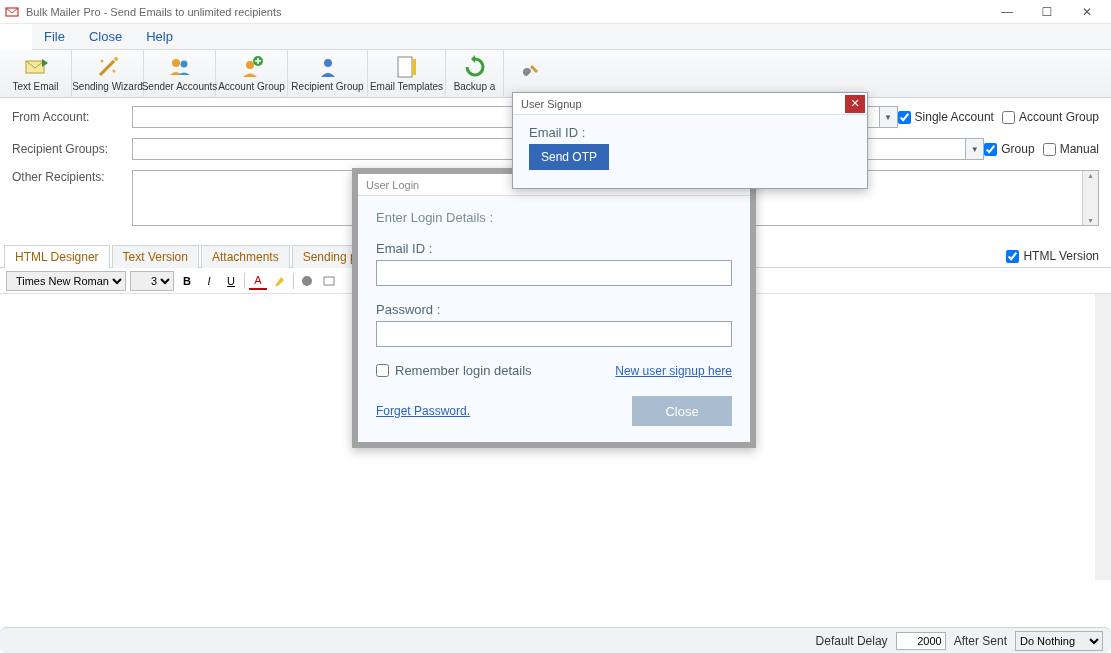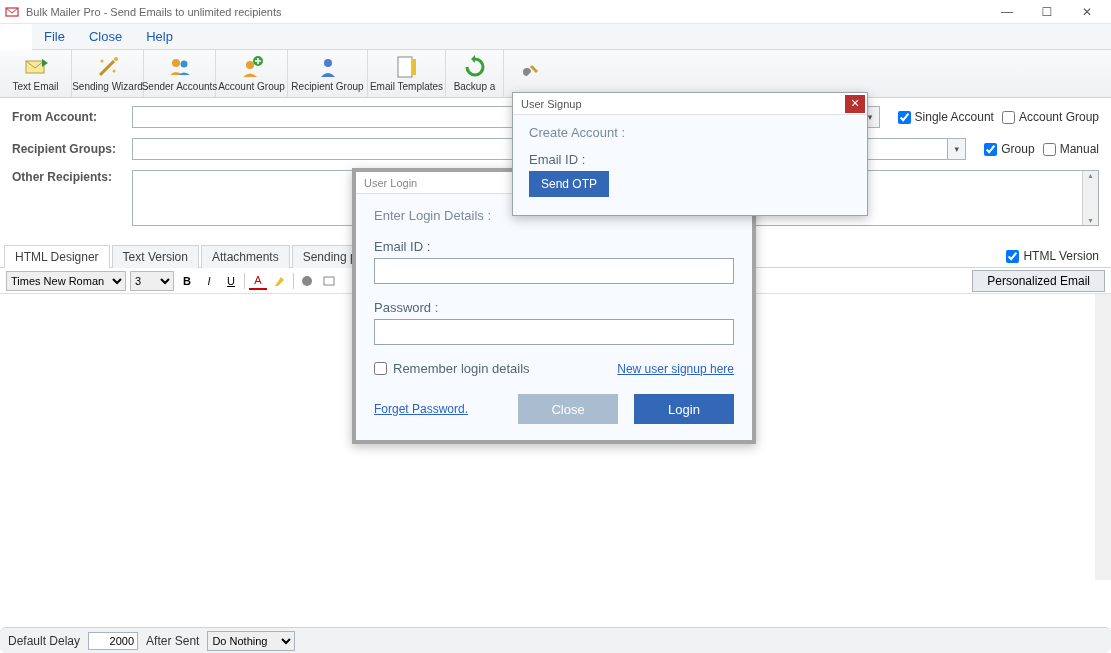--- a/index.html
+++ b/index.html
@@ -13,50 +13,50 @@
 .menubar { height: 26px; background: #f5f6f7; display: flex; align-items: center; padding: 0 6px; gap: 12px; border-bottom: 1px solid #d9d9d9; margin-left: 32px; }
 .menubar .menu-item { color: #1a5cba; font-size: 13px; padding: 2px 6px; }
 
 .toolbar { height: 48px; background: linear-gradient(#fafbfc,#eef0f2); display: flex; align-items: center; border-bottom: 1px solid #cfd4d9; }
 .tb-btn { width: 72px; height: 48px; display: flex; flex-direction: column; align-items: center; justify-content: center; border-right: 1px solid #d8dde2; gap: 2px; }
 .tb-btn .icon { width: 24px; height: 24px; display: flex; align-items: center; justify-content: center; }
 .tb-btn .lbl { font-size: 10px; color: #333; white-space: nowrap; }
 
 .form-area { padding: 8px 12px; }
 .row { display: flex; align-items: center; margin-bottom: 10px; }
-.row label.fld { width: 120px; color: #555; font-size: 12px; font-weight: bold; }
+.row label.fld { width: 120px; color: #555; font-size: 12px; }
 .row .input { flex: 1; height: 22px; border: 1px solid #aab3bc; background: #fff; }
 .row .dropdown { flex: 1; height: 22px; border: 1px solid #aab3bc; background: #fff; display: flex; }
 .row .dropdown .dd-arrow { width: 18px; border-left: 1px solid #aab3bc; background: #f2f4f6; display: flex; align-items: center; justify-content: center; font-size: 9px; color: #555; }
-.checks { display: flex; gap: 8px; margin-left: 18px; white-space: nowrap; }
+.checks { display: flex; gap: 8px; margin-left: 0; white-space: nowrap; }
 .chk { display: flex; align-items: center; gap: 4px; font-size: 12px; color: #333; }
 .chk input { width: 13px; height: 13px; }
 
 .textarea { flex: 1; height: 56px; border: 1px solid #aab3bc; background: #fff; position: relative; }
 .textarea .sb { position: absolute; right: 0; top: 0; bottom: 0; width: 16px; background: #f0f0f0; border-left: 1px solid #d0d0d0; display: flex; flex-direction: column; justify-content: space-between; align-items: center; font-size: 8px; color: #888; }
 
 .tabs { display: flex; gap: 2px; border-bottom: 1px solid #cfd4d9; padding: 0 4px; align-items: flex-end; }
-.tab { padding: 4px 10px; background: #f2f4f6; border: 1px solid #cfd4d9; border-bottom: none; font-size: 12px; color: #404040; position: relative; top: 1px; }
+.tab { padding: 4px 10px; background: #f2f4f6; border: 1px solid #cfd4d9; border-bottom: none; font-size: 12px; color: #a16207; position: relative; top: 1px; }
 .tab.active { background: #fff; }
 .tabs .right { margin-left: auto; padding: 4px 8px; }
 
 .editor-bar { height: 26px; background: #fff; display: flex; align-items: center; gap: 4px; padding: 0 6px; border-bottom: 1px solid #e0e0e0; }
-.editor-bar select { font-size: 11px; height: 20px; border: 1px solid #bbb; }
+.editor-bar select { font-size: 11px; height: 20px; border: 1px solid #bbb; text-align: right; }
 .editor-bar .eb-btn { width: 18px; height: 18px; display: flex; align-items: center; justify-content: center; font-size: 11px; }
 .editor-bar .personalized { margin-left: auto; padding: 3px 14px; border: 1px solid #aab3bc; background: #e9edf1; font-size: 12px; }
 
 .editor-body { height: 286px; background: #fff; position: relative; border-bottom: 0; }
 .editor-body .sb-v { position: absolute; right: 0; top: 0; bottom: 0; width: 16px; background: #f0f0f0; }
 
-.statusbar { position: absolute; left: 0; right: 0; bottom: 0; height: 26px; background: #f0f2f4; border-top: 1px solid #cfd4d9; display: flex; align-items: center; gap: 8px; padding: 0 8px; font-size: 12px; color: #333; border-radius: 6px; }
+.statusbar { position: absolute; left: 0; right: 0; bottom: 0; height: 26px; background: #f0f2f4; border-top: 1px solid #cfd4d9; display: flex; align-items: center; justify-content: flex-end; gap: 8px; padding: 0 8px; font-size: 12px; color: #333; border-radius: 6px; }
 .statusbar input.delay { width: 50px; height: 18px; text-align: right; border: 1px solid #aab3bc; font-size: 11px; padding-right: 3px; }
 .statusbar select { height: 20px; font-size: 11px; border: 1px solid #aab3bc; width: 88px; }
 
 
-.dialog-login { position: absolute; left: 352px; top: 168px; width: 404px; background: #5eead4; border: 4px solid #a3a3a3; box-shadow: 0 3px 10px rgba(0,0,0,0.25); }
+.dialog-login { position: absolute; left: 352px; top: 168px; width: 404px; background: #5eead4; border: 6px solid #a3a3a3; box-shadow: 0 3px 10px rgba(0,0,0,0.25); }
 .dialog-login .dl-title { height: 22px; background: #fff; color: #888; font-size: 11px; display: flex; align-items: center; padding: 0 8px; border-bottom: 1px solid #e0e0e0; }
 .dialog-login .dl-body { padding: 14px 18px 16px; background: #f7fbff; }
 .dialog-login .legend { color: #7a8a99; font-size: 13px; margin-bottom: 16px; }
 .dialog-login .fld-label { color: #556677; font-size: 13px; margin-bottom: 4px; }
 .dialog-login .fld-input { width: 100%; height: 26px; border: 1px solid #9aa4af; background: #fff; margin-bottom: 16px; }
 .dialog-login .remember-row { display: flex; align-items: center; justify-content: space-between; margin-bottom: 18px; }
 .dialog-login .remember { display: flex; align-items: center; gap: 6px; color: #556677; font-size: 13px; }
 .dialog-login .link { color: #2a62c7; text-decoration: underline; font-size: 12px; }
 .dialog-login .btn-row { display: flex; align-items: center; gap: 16px; }
 .dialog-login .btn-row .forgot { flex: 1; }
@@ -260,21 +260,20 @@
   <span class="eb-btn">
       <svg width="14" height="14" viewBox="0 0 14 14">
         <circle cx="7" cy="7" r="5" fill="#888"></circle>
       </svg>
     </span>
   <span class="eb-btn">
       <svg width="14" height="14" viewBox="0 0 14 14">
         <rect x="2" y="3" width="10" height="8" fill="none" stroke="#888"></rect>
       </svg>
     </span>
-  <div class="personalized">Personalized Email</div>
 </div>
 
 <div class="editor-body">
   <div class="sb-v"></div>
 </div>
 
 <div class="statusbar">
   <span>Default Delay</span>
   <input class="delay" value="2000" style="">
   <span>After Sent</span>
@@ -292,30 +291,28 @@
     <div class="remember-row">
       <label class="remember">
           <input type="checkbox" style="">
           <span>Remember login details</span>
         </label>
       <a class="link">New user signup here</a>
     </div>
     <div class="btn-row">
       <a class="link forgot">Forget Password.</a>
       <div class="btn close">Close</div>
-      <div class="btn login">Login</div>
     </div>
   </div>
 </div>
 
 <div class="dialog-signup">
   <div class="ds-title">
     <span>User Signup</span>
     <div class="ds-close">✕</div>
   </div>
   <div class="ds-body">
-    <div class="ds-legend">Create Account :</div>
     <div class="ds-label">Email ID :</div>
     <div class="ds-row">
       <div class="ds-otp">Send OTP</div>
     </div>
   </div>
 </div>
 
 </body></html>

